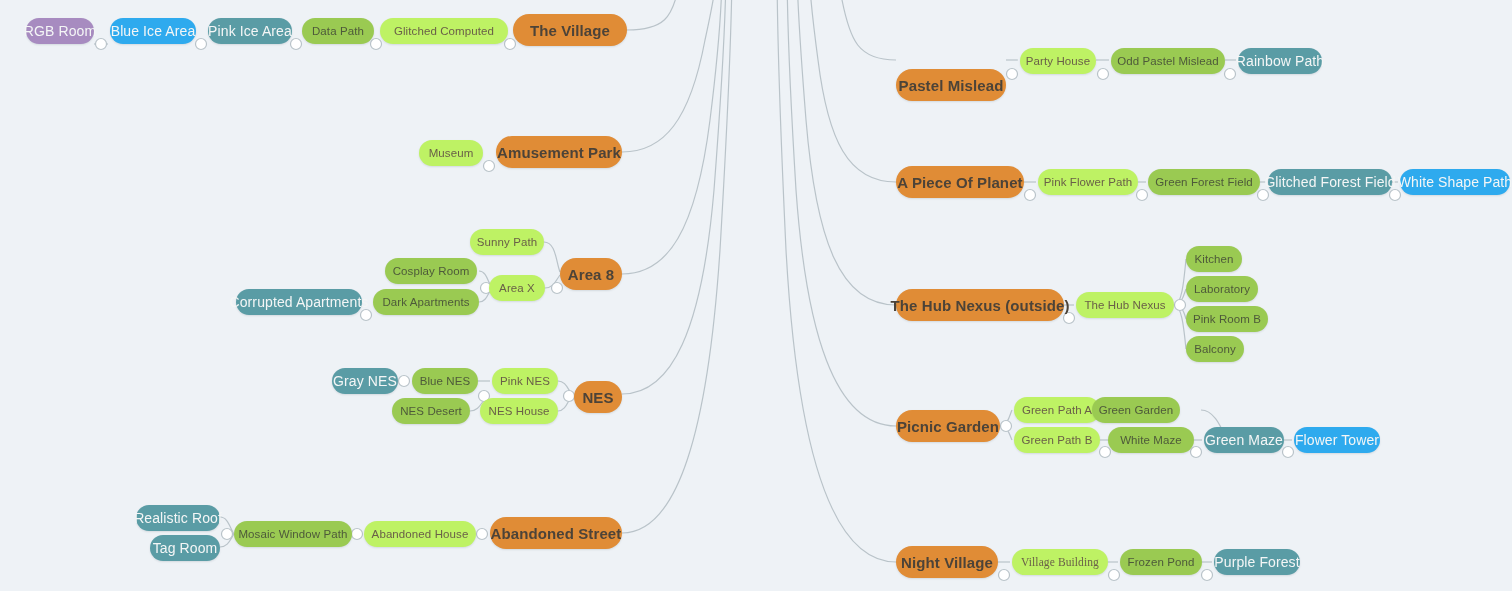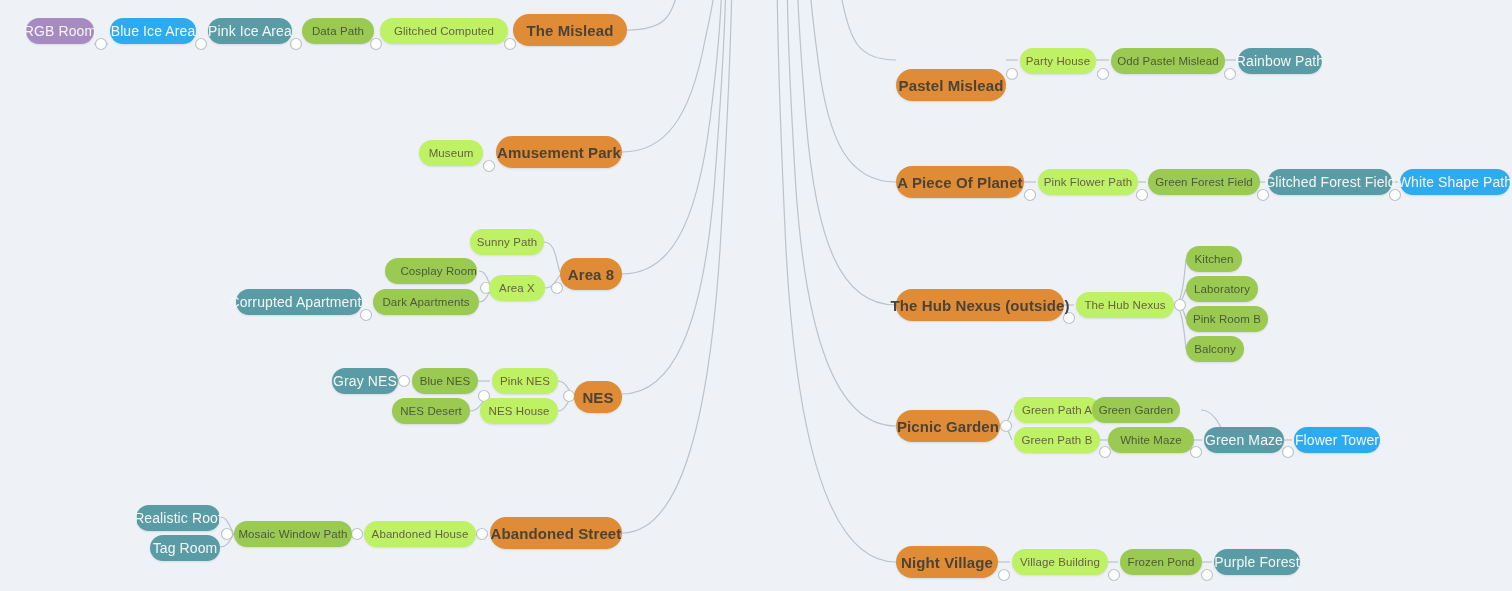--- a/index.html
+++ b/index.html
@@ -147,32 +147,32 @@
       <div class="node lvl-3 c-teal" style="left: 208px; top: 18px; width: 84px;">
         <span>Pink Ice Area</span>
       </div>
       <div class="node lvl-2 c-green" style="left: 302px; top: 18px; width: 72px;">
         <span>Data Path</span>
       </div>
       <div class="node lvl-1 c-yellow" style="left: 380px; top: 18px; width: 128px;">
         <span>Glitched Computed</span>
       </div>
       <div class="node lvl-root c-orange" style="left: 513px; top: 14px; width: 114px;">
-        <span>The Mislead</span>
+        <span>The Village</span>
       </div>
       <div class="node lvl-1 c-yellow" style="left: 419px; top: 140px; width: 64px;">
         <span>Museum</span>
       </div>
       <div class="node lvl-root c-orange" style="left: 496px; top: 136px; width: 126px;">
         <span>Amusement Park</span>
       </div>
       <div class="node lvl-3 c-teal" style="left: 236px; top: 289px; width: 126px;">
         <span>Corrupted Apartments</span>
       </div>
-      <div class="node lvl-2 c-green" style="left: 385px; top: 258px; width: 92px; justify-content: flex-end;">
+      <div class="node lvl-2 c-green" style="left: 385px; top: 258px; width: 92px;">
         <span>Cosplay Room</span>
       </div>
       <div class="node lvl-2 c-green" style="left: 373px; top: 289px; width: 106px;">
         <span>Dark Apartments</span>
       </div>
       <div class="node lvl-1 c-yellow" style="left: 470px; top: 229px; width: 74px;">
         <span>Sunny Path</span>
       </div>
       <div class="node lvl-1 c-yellow" style="left: 489px; top: 275px; width: 56px;">
         <span>Area X</span>
@@ -275,21 +275,21 @@
       </div>
       <div class="node lvl-3 c-teal" style="left: 1204px; top: 427px; width: 80px;">
         <span>Green Maze</span>
       </div>
       <div class="node lvl-3 c-blue" style="left: 1294px; top: 427px; width: 86px;">
         <span>Flower Tower</span>
       </div>
       <div class="node lvl-root c-orange" style="left: 896px; top: 546px; width: 102px;">
         <span>Night Village</span>
       </div>
-      <div class="node lvl-1 c-yellow" style="left: 1012px; top: 549px; width: 96px;">
+      <div class="node lvl-1 c-yellow" style="left: 1012px; top: 549px; width: 96px; font-family: Liberation Serif, serif;">
         <span>Village Building</span>
       </div>
       <div class="node lvl-2 c-green" style="left: 1120px; top: 549px; width: 82px;">
         <span>Frozen Pond</span>
       </div>
       <div class="node lvl-3 c-teal" style="left: 1214px; top: 549px; width: 86px;">
         <span>Purple Forest</span>
       </div>
     </div>
 </div>

